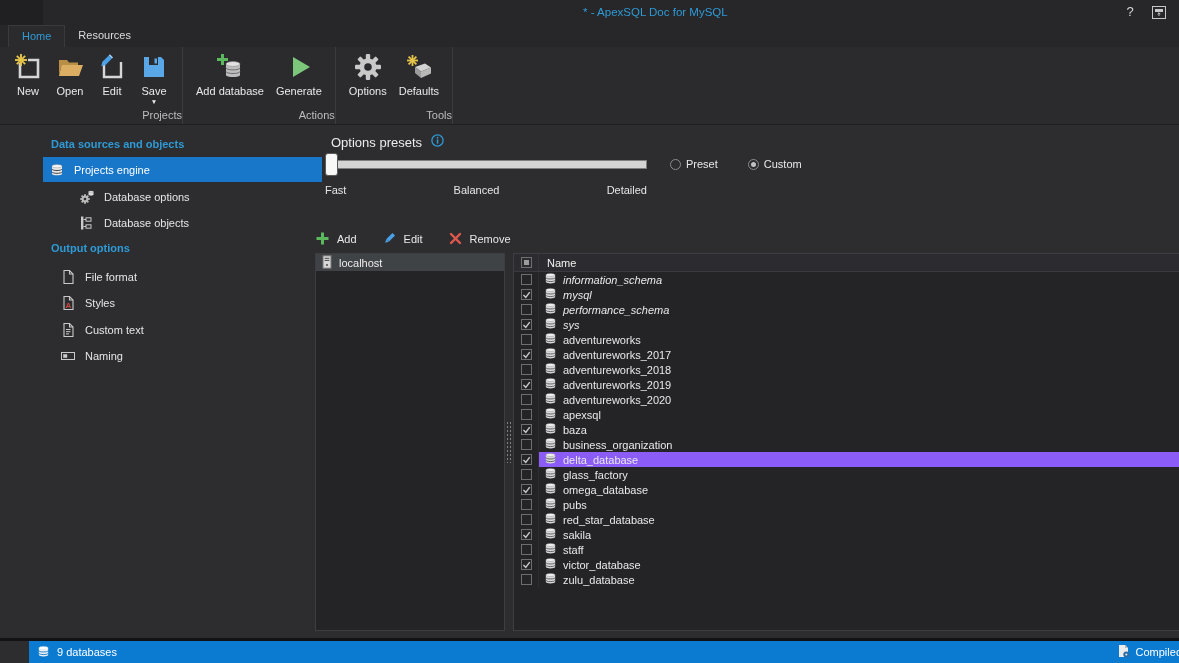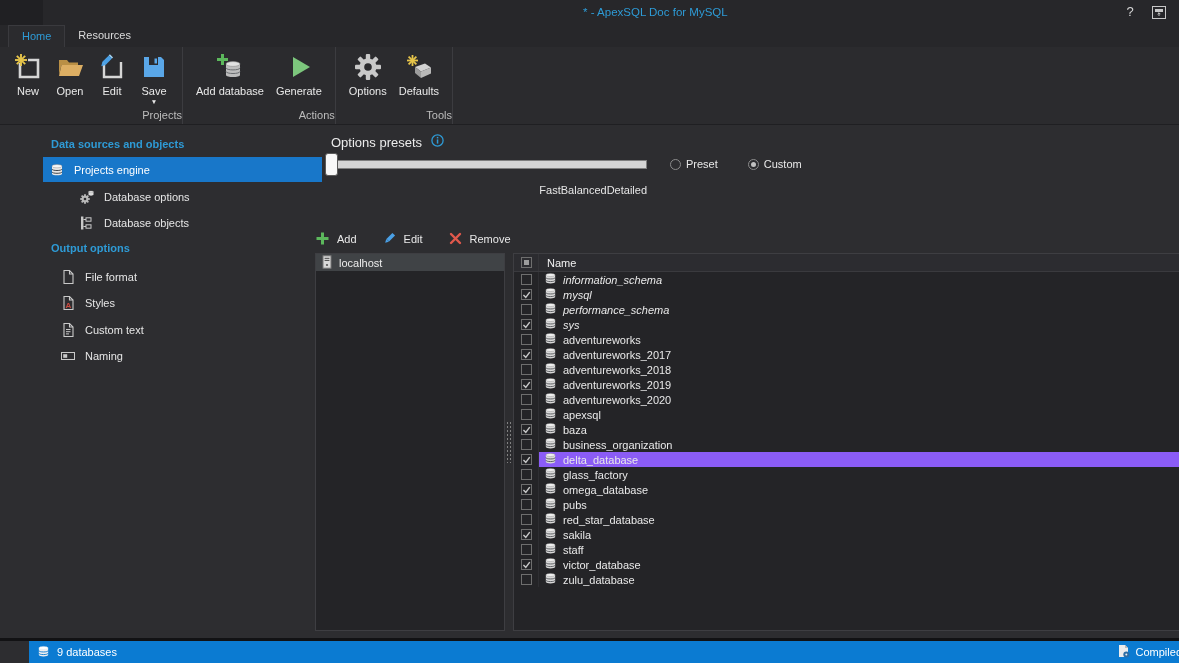--- a/index.html
+++ b/index.html
@@ -37,21 +37,21 @@
   .sb-item.selected{background:#1877c9;color:#ffffff;height:25px;}
 
   
   .presets-title{position:absolute;left:310px;top:134px;font-size:13px;color:#ececec;
     display:flex;gap:9px;align-items:center;margin-left:21px;}
   .slider-track{position:absolute;left:325px;top:160px;width:322px;height:9px;background:#d4d4d4;
     border:1px solid #7e7e7e;box-sizing:border-box;}
   .slider-thumb{position:absolute;left:325px;top:153px;width:13px;height:23px;background:#f8f8f8;
     border:1px solid #5a5a5a;border-radius:3px;box-sizing:border-box;}
   .slider-labels{position:absolute;left:325px;top:184px;width:322px;display:flex;
-    justify-content:flex-end;color:#e6e6e6;}
+    justify-content:space-between;color:#e6e6e6;}
   .radio-group{position:absolute;left:651px;top:158px;display:flex;align-items:center;gap:11px;}
   .radio{display:flex;align-items:center;gap:5px;color:#e9e9e9;padding-left:19px;}
   .rdot{width:11px;height:11px;border:1px solid #8b8b8b;border-radius:50%;box-sizing:border-box;
     background:#2d2d30;position:relative;}
   .radio.selected .rdot::after{content:"";position:absolute;left:2px;top:2px;width:5px;height:5px;
     border-radius:50%;background:#c2c2c2;}
 
   
   .list-toolbar{position:absolute;left:316px;top:228px;height:22px;display:flex;align-items:center;gap:26px;}
   .tb-btn{display:flex;align-items:center;gap:8px;color:#e9e9e9;}

